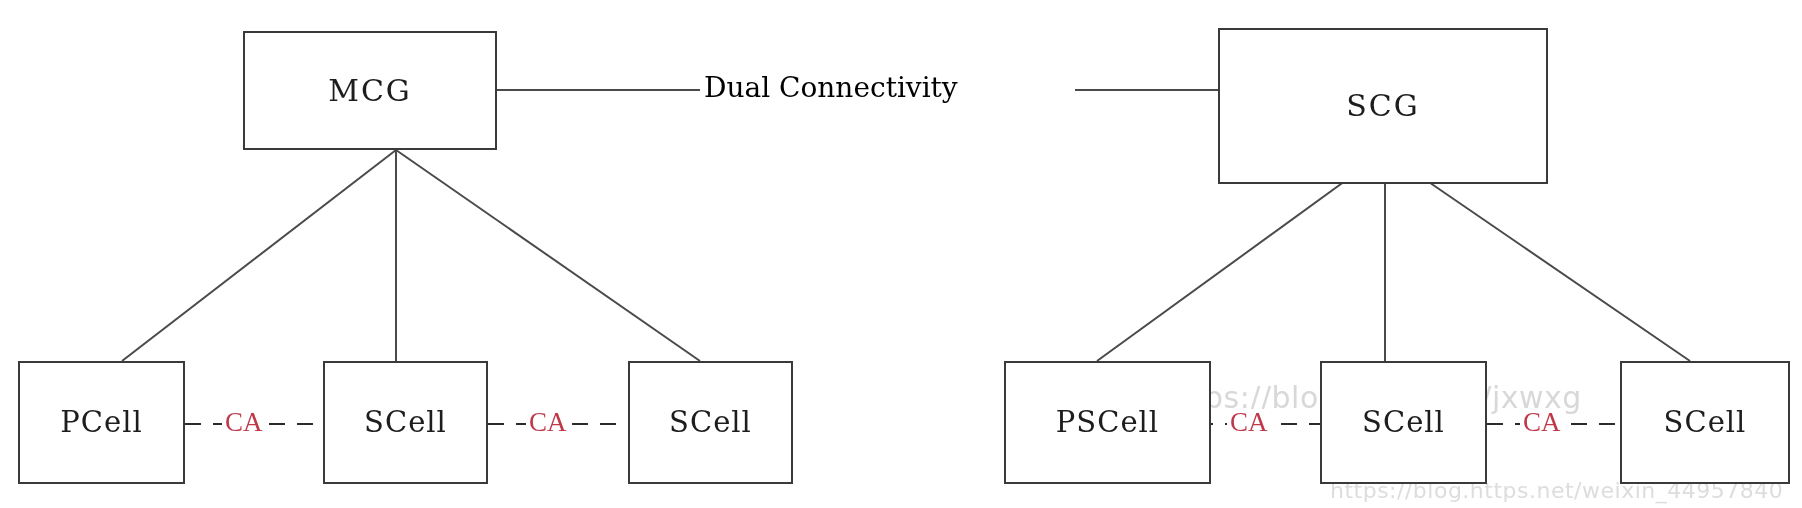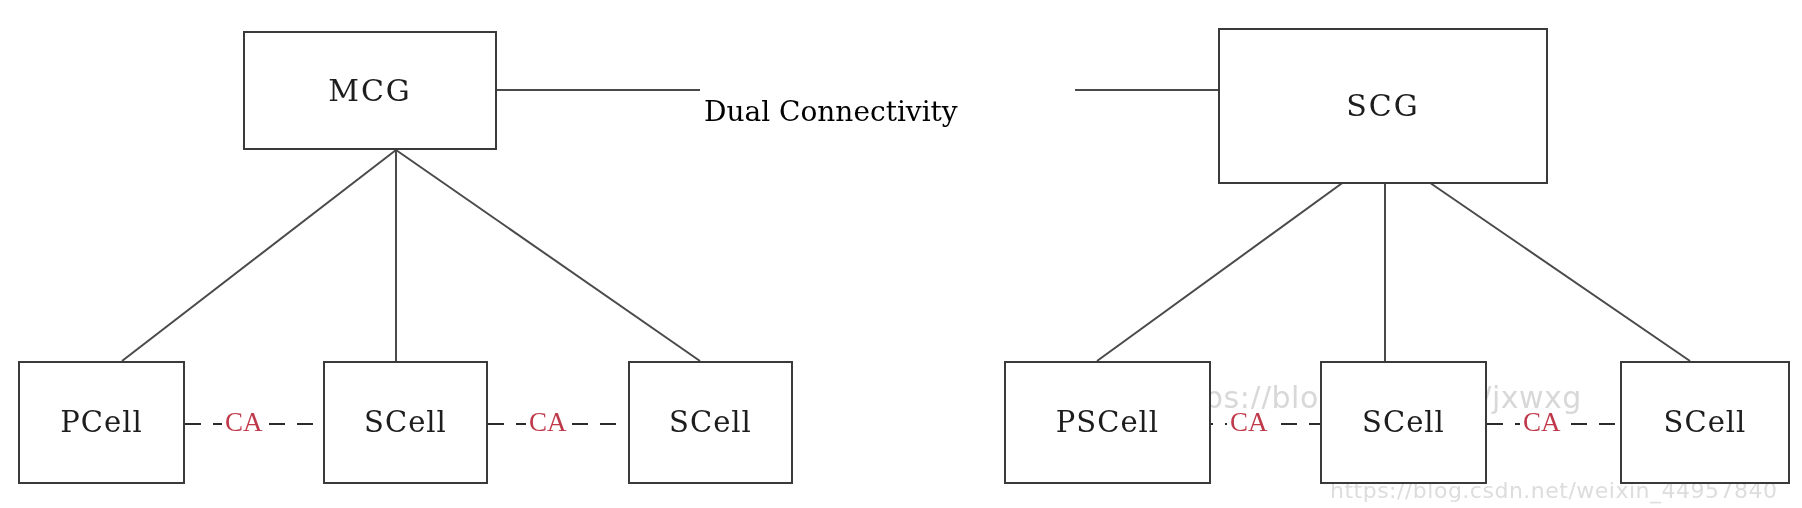--- a/index.html
+++ b/index.html
@@ -110,31 +110,31 @@
     <line x1="1385" y1="152" x2="1385" y2="361" stroke="#4a4a4a" stroke-width="2"></line>
     <line x1="1385" y1="152" x2="1690" y2="361" stroke="#4a4a4a" stroke-width="2"></line>
 
     <line x1="185" y1="424" x2="323" y2="424" stroke="#2b2b2b" stroke-width="2" stroke-dasharray="16 12"></line>
     <line x1="488" y1="424" x2="628" y2="424" stroke="#2b2b2b" stroke-width="2" stroke-dasharray="16 12"></line>
     <line x1="1197" y1="424" x2="1320" y2="424" stroke="#2b2b2b" stroke-width="2" stroke-dasharray="16 12"></line>
     <line x1="1487" y1="424" x2="1620" y2="424" stroke="#2b2b2b" stroke-width="2" stroke-dasharray="16 12"></line>
   </svg>
 
   <div class="watermark" id="watermark-main">https://blog.csdn.net/jxwxg</div>
-  <div class="watermark" id="watermark-footer">https://blog.csdn.net/weixin_44957840</div>
+  <div class="watermark" id="watermark-footer">https://blog.https.net/weixin_44957840</div>
 
   <div class="node-box group-box" style="left:243px; top:31px; width:254px; height:119px;">
     <span class="node-label">MCG</span>
   </div>
 
   <div class="node-box group-box" style="left:1218px; top:28px; width:330px; height:156px;">
     <span class="node-label">SCG</span>
   </div>
 
-  <div class="link-label" style="left:700px; top:74px;margin-top:24px;">Dual Connectivity</div>
+  <div class="link-label" style="left:700px; top:74px;">Dual Connectivity</div>
 
   <div class="node-box" style="left:18px; top:361px; width:167px; height:123px;">
     <span class="node-label">PCell</span>
   </div>
 
   <div class="node-box" style="left:323px; top:361px; width:165px; height:123px;">
     <span class="node-label">SCell</span>
   </div>
 
   <div class="node-box" style="left:628px; top:361px; width:165px; height:123px;">

